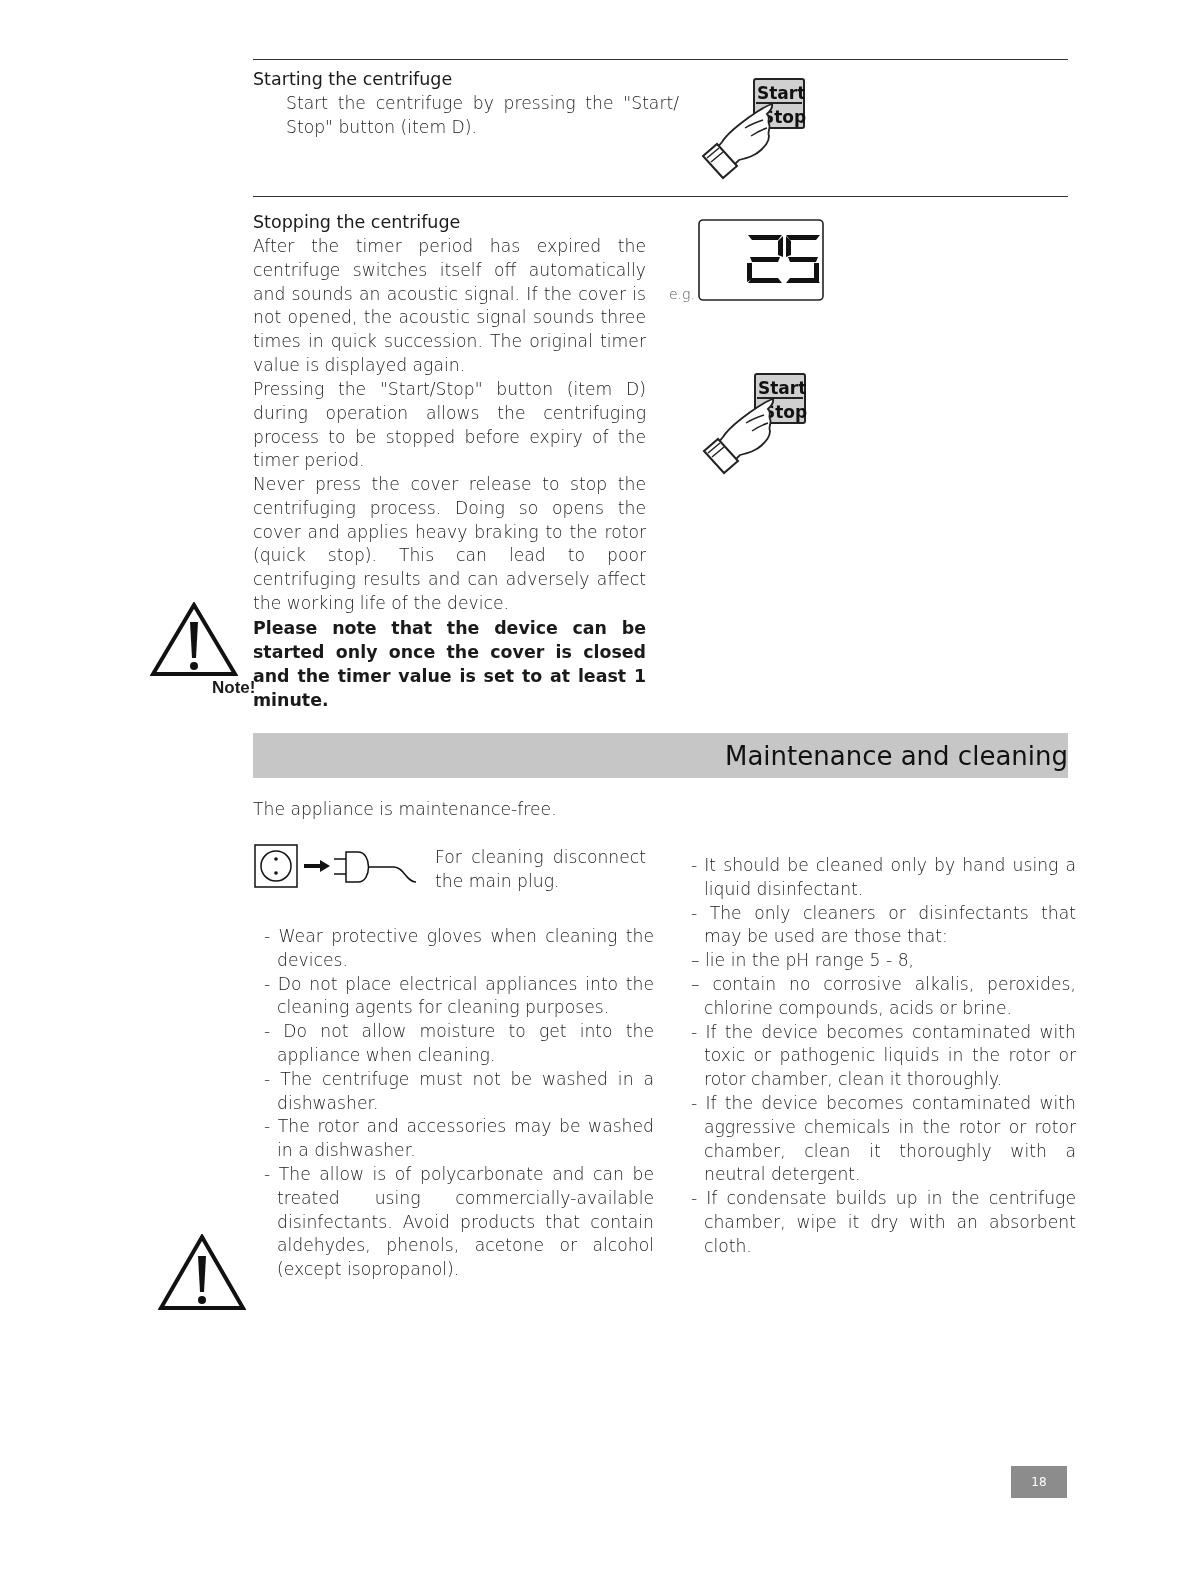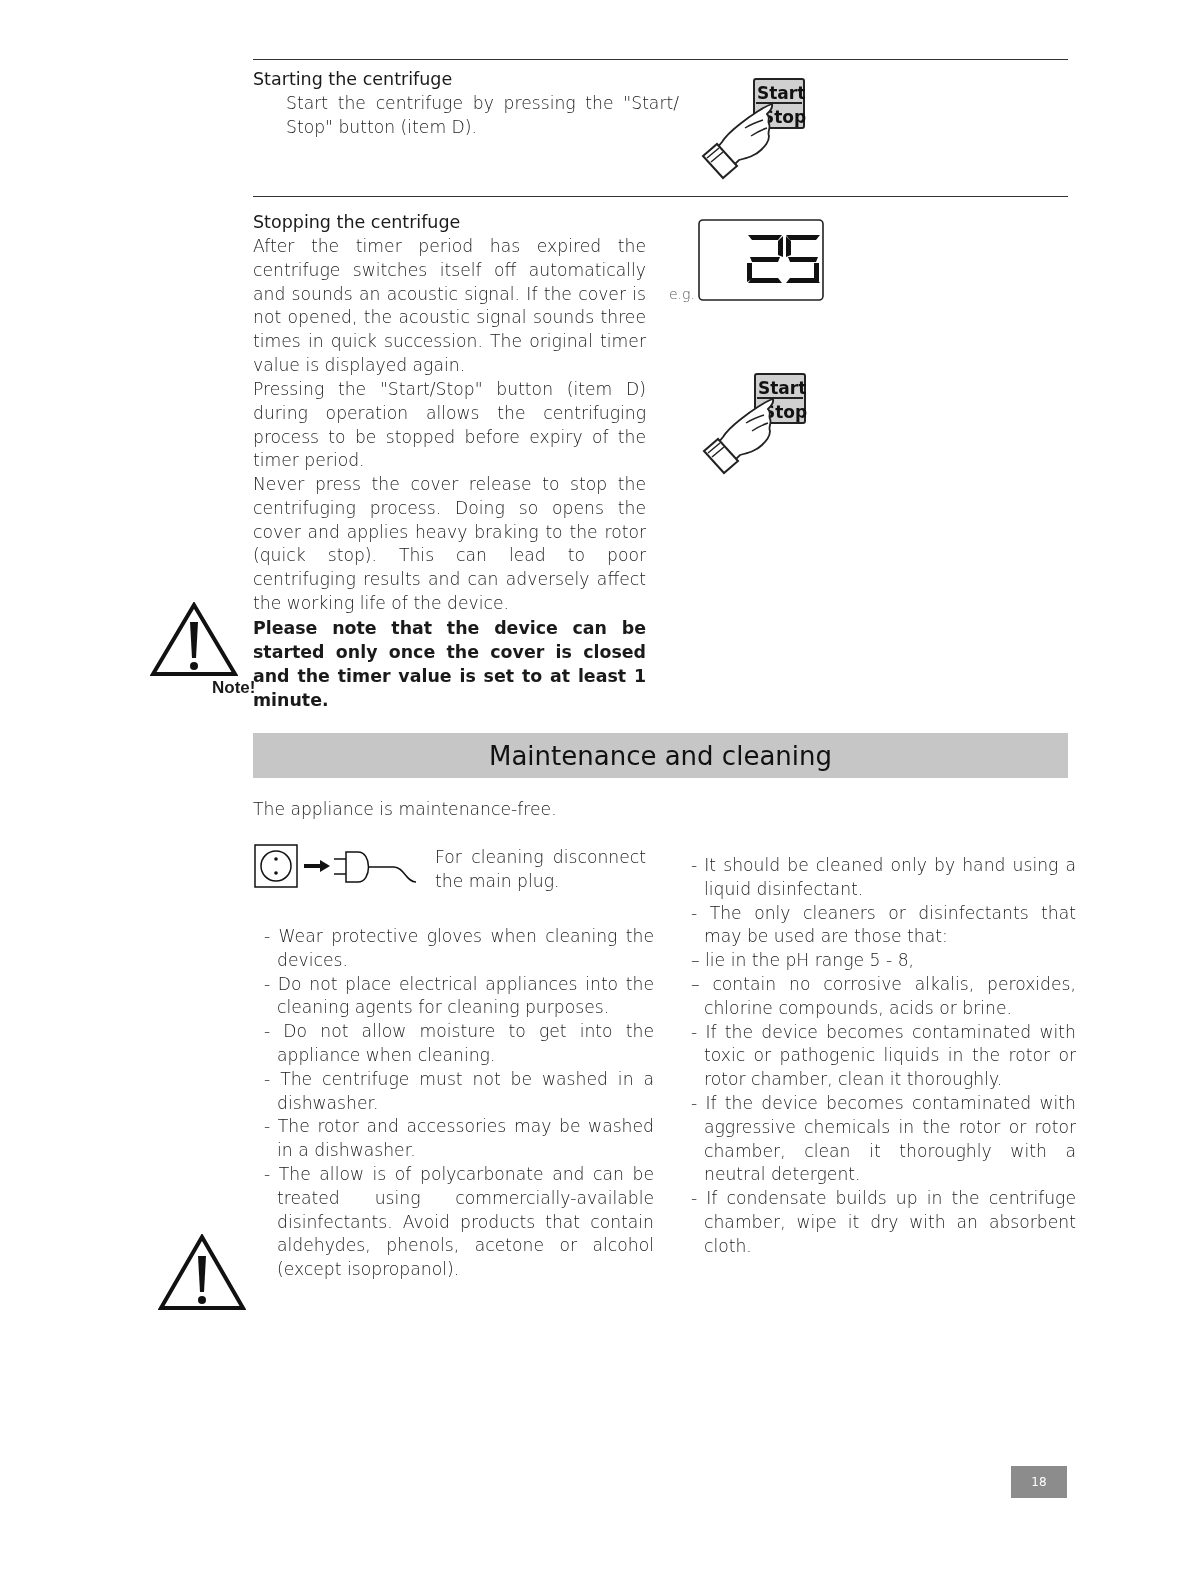--- a/index.html
+++ b/index.html
@@ -3,21 +3,21 @@
 <meta charset="utf-8">
 <style>
   html, body { margin:0; padding:0; background:#fff; }
   body { width:1200px; height:1594px; position:relative; font-family:"DejaVu Sans", sans-serif; color:#1a1a1a; overflow:hidden; }
   .abs { position:absolute; }
   .rule { position:absolute; left:253px; width:815px; height:1px; background:#333; }
   .text { font-size:17.2px; line-height:23.8px; font-weight:300; }
   .head { font-size:17.5px; line-height:23.8px; font-weight:500; }
   .just { text-align:justify; text-align-last:left; }
   .bold { font-weight:bold; font-size:17.4px; line-height:24px; }
-  .section-bar { position:absolute; left:253px; top:733px; width:815px; height:45px; background:#c6c6c6; display:flex; align-items:center; justify-content:center; font-size:26px; color:#111; }
+  .section-bar { position:absolute; left:253px; top:733px; width:815px; height:45px; background:#c6c6c6; display:flex; align-items:center; justify-content:flex-end; font-size:26px; color:#111; }
   .list { margin:8px; padding:0; list-style:none; }
   .list li { padding-left:16px; text-indent:-13px; }
   .sub { padding-left:20px; text-indent:0; }
   .page-num { position:absolute; left:1011px; top:1466px; width:56px; height:32px; background:#8c8c8c; color:#fff; font-size:12px; display:flex; align-items:center; justify-content:center; }
   .btn-svg text { font-family:"DejaVu Sans", sans-serif; font-weight:bold; }
 </style>
 </head>
 <body>
 
 <div class="rule" style="top:59px;"></div>

